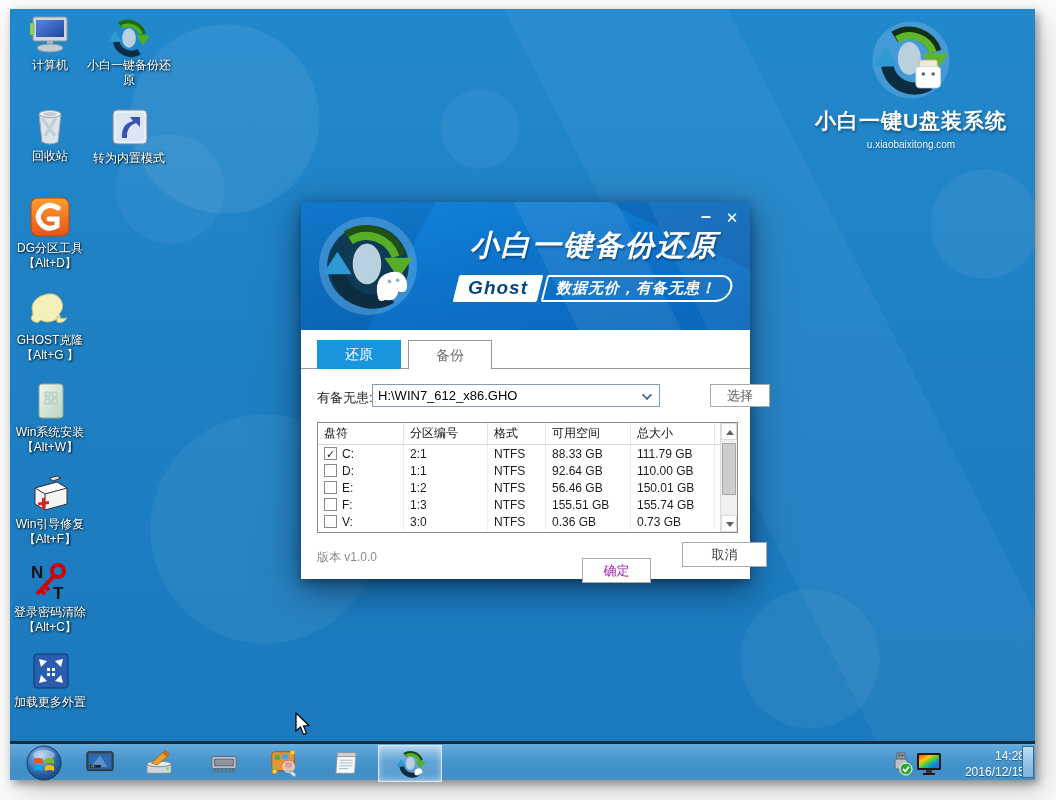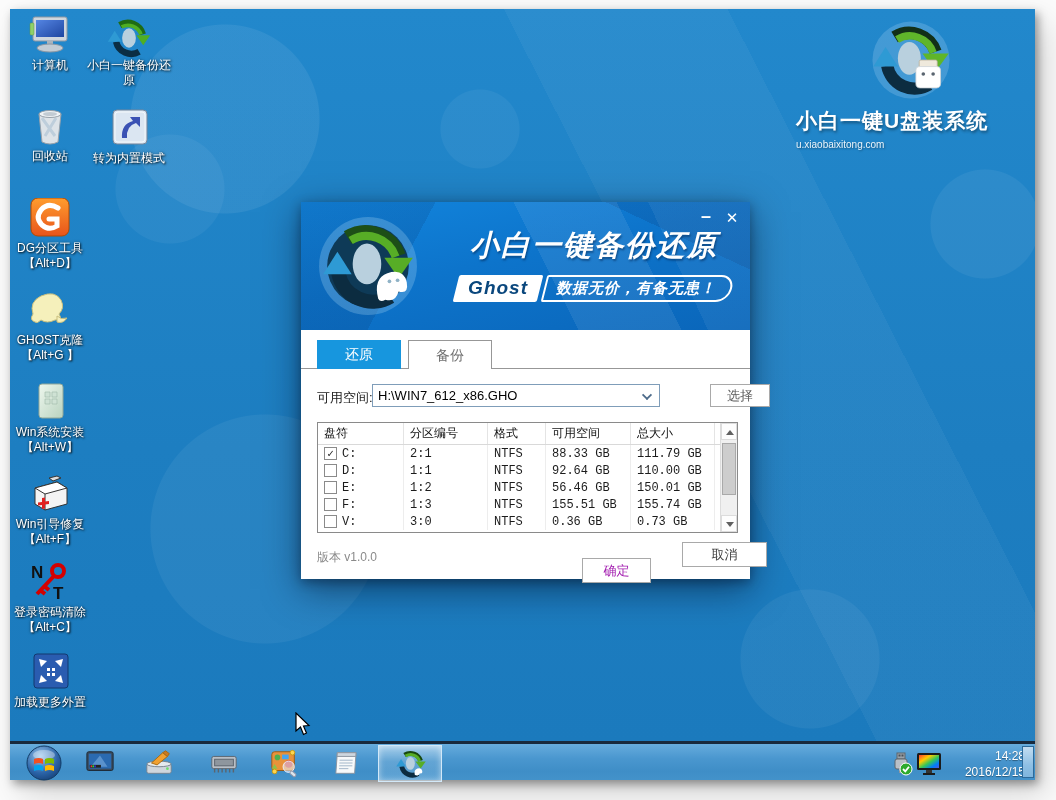--- a/index.html
+++ b/index.html
@@ -19,21 +19,21 @@
       radial-gradient(circle 40px at 470px 120px, rgba(255,255,255,.05) 0 39px, transparent 40px),
       linear-gradient(63deg, transparent 62%, rgba(255,255,255,.045) 62% 78%, transparent 78%),
       linear-gradient(180deg,#2288cc,#1d7ec1 60%,#1b7abd); }
 
   .desk-icon { position:absolute; width:88px; text-align:center; cursor:default; }
   .desk-icon .di-img { width:46px; height:40px; margin:0 auto 3px; }
   .desk-icon .di-label { font-size:12px; line-height:15px; color:#fff;
     text-shadow:1px 1px 2px rgba(0,0,0,.85), 0 0 3px rgba(0,0,0,.5); }
 
   
-  .brand { position:absolute; left:786px; top:10px; width:230px; }
+  .brand { position:absolute; left:786px; top:10px; width:230px; text-align:center; }
   .brand-logo { width:82px; height:86px; margin:0 auto; }
   .brand-title { font-size:21px; font-weight:bold; color:#fff; letter-spacing:1px;
     text-shadow:1px 2px 3px rgba(0,0,0,.4); margin-top:2px; }
   .brand-url { font-size:10px; color:#eaf4fb; margin-top:4px; text-shadow:1px 1px 2px rgba(0,0,0,.35); }
 
   
   .dialog { position:absolute; left:291px; top:193px; width:449px; height:377px;
     background:#fff; box-shadow:0 10px 34px rgba(0,10,30,.5), 0 3px 10px rgba(0,10,30,.35); }
   .dlg-header { position:absolute; left:0; top:0; right:0; height:128px; overflow:hidden;
     background:linear-gradient(168deg,#1285dd 0%,#0d74cb 45%,#0a66ba 100%); }
@@ -74,21 +74,21 @@
     border-right:2px solid #4d6b8a; border-bottom:2px solid #4d6b8a; transform:rotate(45deg) scale(.9); }
   .btn { position:absolute; background:#fff; border:1px solid #a9a9a9; text-align:center;
     font-size:13px; color:#5a5a5a; cursor:pointer;margin-left:32px; }
   .btn-select { left:377px; top:54px; width:60px; height:23px; line-height:21px; }
   .btn-ok { left:249px; top:228px; width:69px; height:25px; line-height:23px; color:#a21caf; }
   .btn-cancel { left:349px; top:212px; width:85px; height:25px; line-height:23px; color:#3c3c3c; }
   .version { position:absolute; left:16px; top:219px; font-size:12px; color:#8a8a8a; }
 
   .ptable { position:absolute; left:16px; top:92px; width:421px; height:111px;
     border:1px solid #8a8a8a; background:#fff; }
-  .prow { display:flex; height:17px; align-items:center;font-family:Liberation Mono, monospace; }
+  .prow { display:flex; height:17px; align-items:center; }
   .prow.hdr { height:22px; border-bottom:1px solid #d9d9d9; }
   .pcell { height:100%; display:flex; align-items:center; padding-left:6px;
     border-right:1px solid #ededed; font-size:12px; color:#1c1c1c; overflow:hidden; white-space:nowrap; }
   .prow.hdr .pcell { font-size:12px; color:#111; border-right:1px solid #e4e4e4; }
   .c0{width:86px;} .c1{width:84px;} .c2{width:58px;} .c3{width:85px;} .c4{width:84px;}
   .cf{flex:1; border-right:none;}
   .cbx { width:13px; height:13px; border:1px solid #8a8a8a; background:#fff; margin-right:5px;
     font-size:11px; line-height:12px; text-align:center; color:#1b1b1b; flex:none; cursor:pointer; }
   .scroll { position:absolute; right:0; top:0; bottom:0; width:17px; background:#f0f0f0;
     border-left:1px solid #dcdcdc; }
@@ -318,21 +318,21 @@
             <div class="slogan-box"><span>数据无价，有备无患！</span></div>
           </div>
         </div>
       </div>
 
       <div class="dlg-body">
         <div class="tab active">还原</div>
         <div class="tab inactive">备份</div>
         <div class="tab-underline"></div>
 
-        <div class="file-label">可用空间:</div>
+        <div class="file-label">有备无患:</div>
         <div class="combo">
           <span>H:\WIN7_612_x86.GHO</span>
           <i class="chev"></i>
         </div>
         <div class="btn btn-select">选择</div>
 
         <div class="ptable">
           <div class="prow hdr">
             <div class="pcell c0">盘符</div>
             <div class="pcell c1">分区编号</div>

